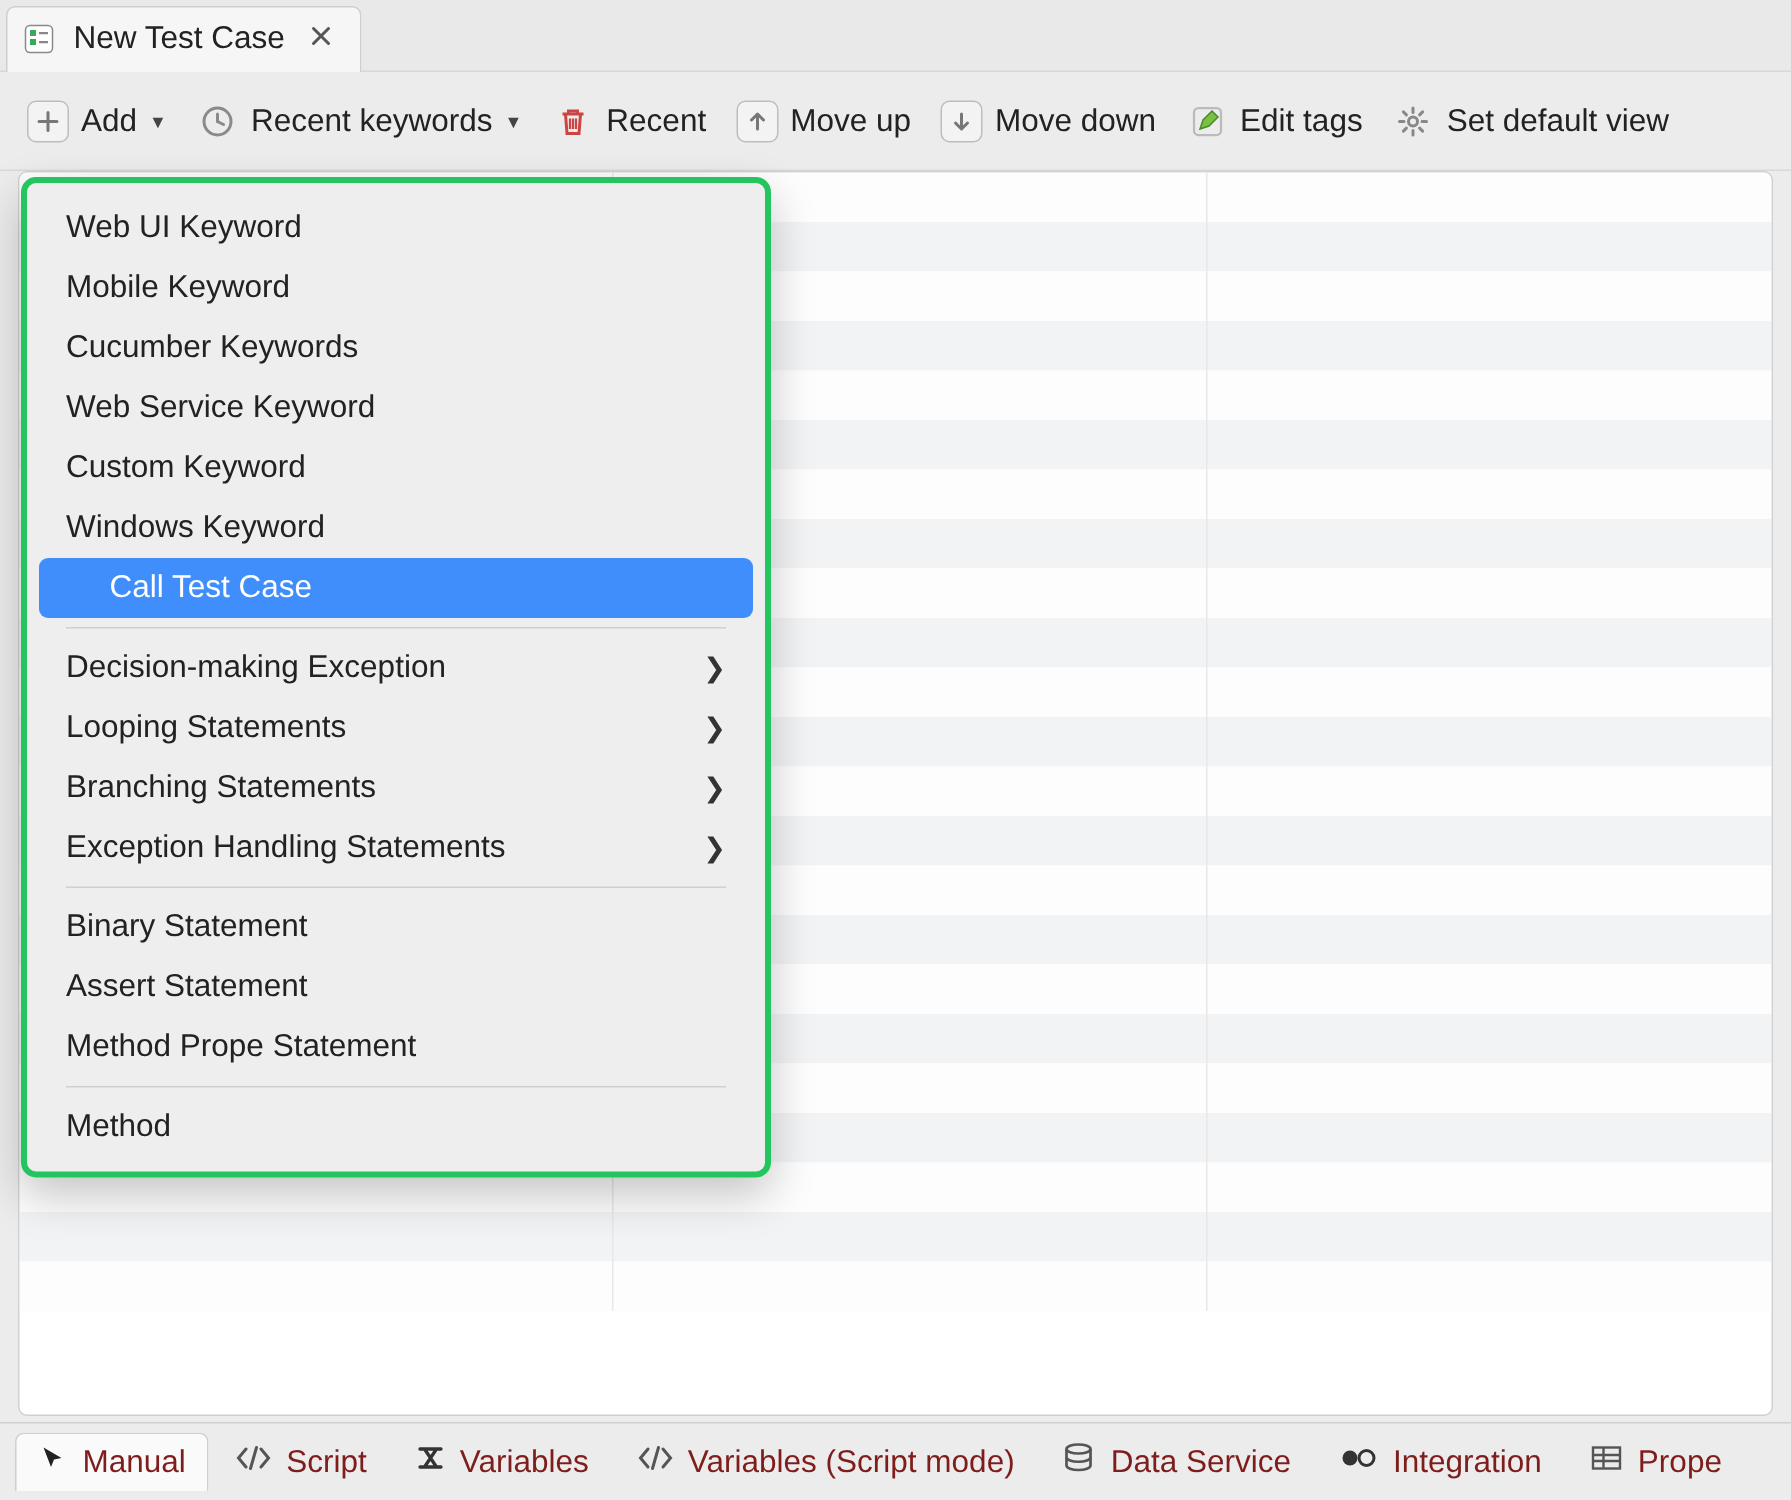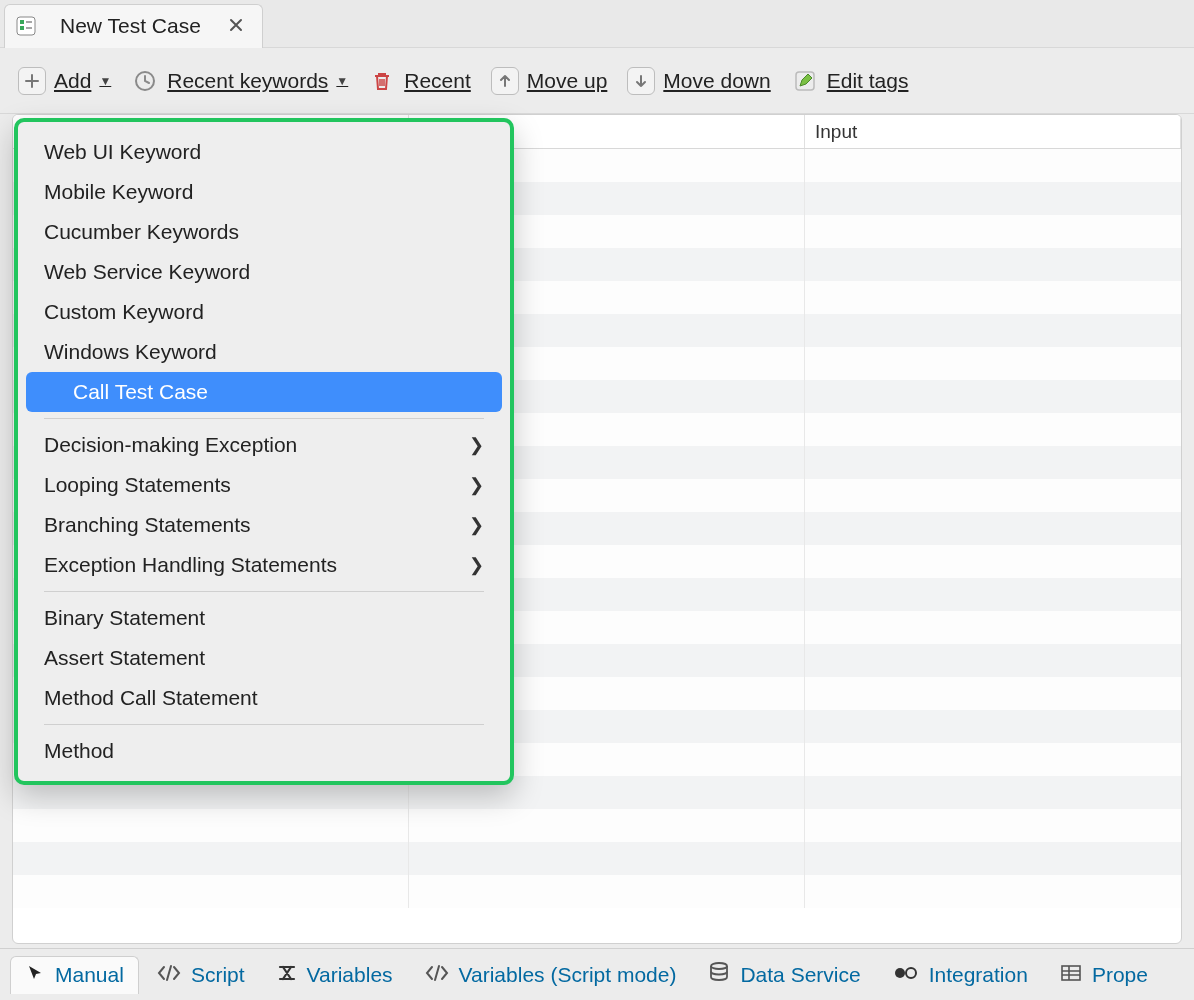--- a/index.html
+++ b/index.html
@@ -18,21 +18,21 @@
     display: flex;
     align-items: center;
     height: 48px;
     background: #e9e9e9;
     border-bottom: 1px solid #d8d8d8;
     padding-left: 4px;
   }
   .tab {
     display: flex;
     align-items: center;
-    gap: 23px;
+    gap: 12px;
     background: #f6f6f6;
     border: 1px solid #cfcfcf;
     border-bottom: none;
     border-radius: 6px 6px 0 0;
     padding: 6px 14px 6px 10px;
     height: 44px;
     margin-top: 4px;
     font-size: 21px;
   }
   .tab .file-icon svg { display:block; }
@@ -41,21 +41,20 @@
   
   .toolbar {
     display: flex;
     align-items: center;
     gap: 12px;
     padding: 8px 14px;
     background: #ececec;
     height: 66px;
     border-bottom: 1px solid #d8d8d8;
     font-size: 21px;
-    text-decoration: underline;
   }
   .tbutton {
     display: inline-flex;
     align-items: center;
     gap: 8px;
     padding: 2px 4px;
     border-radius: 4px;
     cursor: pointer;
   }
   .iconbox {
@@ -163,21 +162,21 @@
     border-top: 1px solid #d0d0d0;
     font-size: 21px;
   }
   .btab {
     display: inline-flex;
     align-items: center;
     gap: 10px;
     padding: 6px 14px;
     border-radius: 6px 6px 0 0;
     cursor: pointer;
-    color: #0369a1;
+    color: #7f1d1d;
   }
   .btab.active {
     background: #fafafa;
     border: 1px solid #cfcfcf;
     border-bottom: none;
   }
 </style>
 </head>
 <body>
 
@@ -256,28 +255,32 @@
   <div class="tbutton">
     <span class="iconflat">
       <svg width="24" height="24" viewBox="0 0 24 24">
         <rect x="3" y="3" width="18" height="18" rx="3" fill="none" stroke="#bbb" stroke-width="1.5"></rect>
         <path d="M7 17l2-6 6-6 4 4-6 6-6 2z" fill="#7bc043" stroke="#4a8a2a" stroke-width="1"></path>
       </svg>
     </span>
     <span>Edit tags</span>
   </div>
 
+  <div class="tbutton">
+    <span class="iconflat">
+      <svg width="24" height="24" viewBox="0 0 24 24">
+        <circle cx="12" cy="12" r="3" fill="none" stroke="#888" stroke-width="2"></circle>
+        <path d="M12 3v3M12 18v3M3 12h3M18 12h3M5.6 5.6l2 2M16.4 16.4l2 2M18.4 5.6l-2 2M7.6 16.4l-2 2" stroke="#888" stroke-width="2" stroke-linecap="round"></path>
+      </svg>
+    </span>
+    <span>Set default view</span>
+  </div>
 </div>
 
 <div class="tablewrap">
-  <div class="thead">
-    <div class="col col-item">Item</div>
-    <div class="col col-obj">Object</div>
-    <div class="col col-inp">Input</div>
-  </div>
   <div class="rows">
     <div class="row">
         <div class="cell-item"></div>
         <div class="cell-obj"></div>
         <div class="cell-inp"></div>
       </div>
     <div class="row">
         <div class="cell-item"></div>
         <div class="cell-obj"></div>
         <div class="cell-inp"></div>
@@ -434,21 +437,21 @@
 
   <div class="sep"></div>
 
   <div class="mi">
       <span>Binary Statement</span>
     </div>
   <div class="mi">
       <span>Assert Statement</span>
     </div>
   <div class="mi">
-      <span>Method Call Statement</span>
+      <span>Method Prope Statement</span>
     </div>
 
   <div class="sep"></div>
 
   <div class="mi">
       <span>Method</span>
     </div>
 </div>
 
 <div class="bottomtabs">

